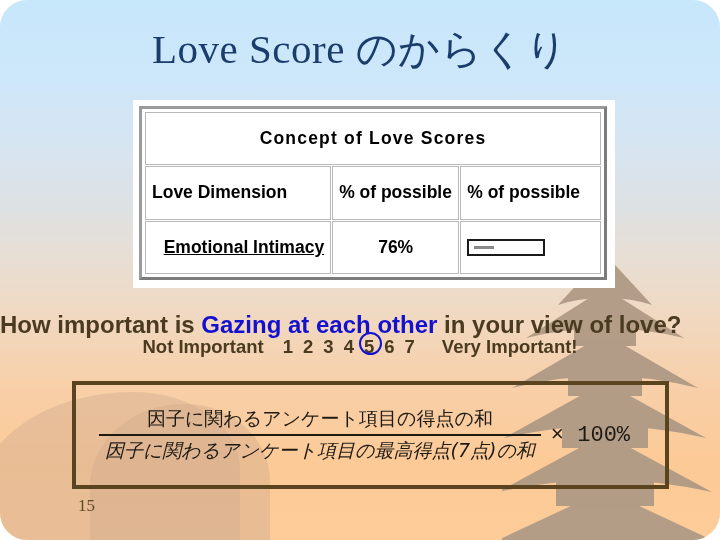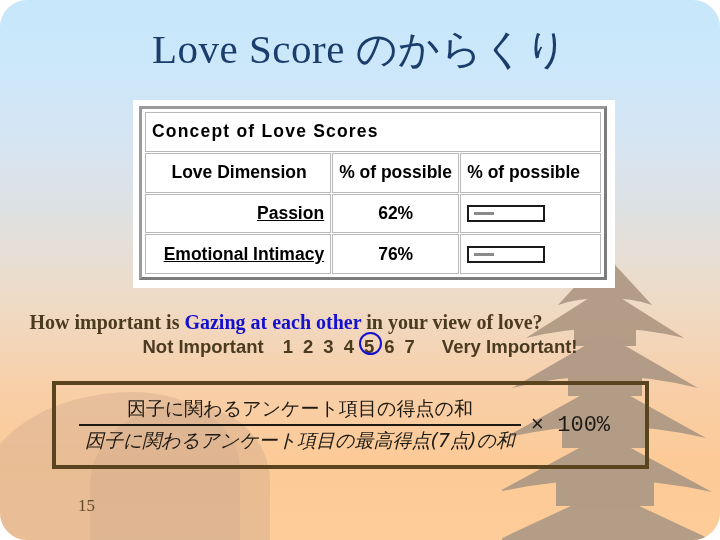--- a/index.html
+++ b/index.html
@@ -119,28 +119,29 @@
     padding: 0 6px;
     font-family: "Liberation Sans", sans-serif;
     font-weight: bold;
     font-size: 17.5px;
     color: #000000;
     height: 30px;
     overflow: hidden;
     white-space: nowrap;
   }
   td.caption-cell {
+    text-align: center;
     letter-spacing: 1.2px;
     font-size: 17px;
   }
   td.head-cell {
     text-align: left;
     font-size: 17px;
   }
-  td.head-cell.left-head { text-align: center; padding-right: 4px; }
+  td.head-cell.left-head { text-align: left; padding-right: 4px; }
   td.dim-cell {
     text-align: right;
     color: #0d16a8;
     text-decoration: underline;
     padding-right: 3px;
     font-size: 17.5px;
   }
   td.pct-cell {
     text-align: center;
     font-weight: normal;
@@ -174,23 +175,23 @@
   .col-b { width: 28%; }
   .col-c { width: 31%; }
 
   
   .question {
     position: absolute;
     left: 0;
     top: 308px;
     width: 572px;
     text-align: center;
-    font-family: Liberation Serif, serif;
+    font-family: Liberation Sans, sans-serif;
     font-weight: bold;
-    font-size: 20px;
+    font-size: 24px;
     color: #4a3a20;
     line-height: 1.45;
     white-space: nowrap;
   }
   .question .hl { color: #1410cf; }
   .scale-line {
     position: absolute;
     left: 0;
     top: 336px;
     width: 720px;
@@ -216,24 +217,24 @@
     border: 2.5px solid #1410cf;
     border-radius: 50%;
     box-sizing: border-box;
   }
   .scale-line .gap { display: inline-block; width: 22px; }
   .scale-line .gap-small { display: inline-block; width: 14px; }
 
   
   .formula-box {
     position: absolute;
-    left: 52px;
+    left: 72px;
     top: 381px;
     width: 597px;
-    height: 88px;
+    height: 108px;
     border: 4px solid #5a4420;
     box-sizing: border-box;
     display: flex;
     align-items: center;
     justify-content: center;
   }
   .formula-inner {
     display: flex;
     align-items: center;
     gap: 10px;
@@ -314,29 +315,20 @@
         <tbody>
           <tr>
             <td class="caption-cell" colspan="3">Concept of Love Scores</td>
           </tr>
           <tr>
             <td class="head-cell left-head">Love Dimension</td>
             <td class="head-cell">% of possible</td>
             <td class="head-cell">% of possible</td>
           </tr>
 
-          <tr>
-            <td class="dim-cell">Passion</td>
-            <td class="pct-cell">62%</td>
-            <td class="bar-cell">
-              <div class="bar-box">
-                <div class="bar-fill"></div>
-              </div>
-            </td>
-          </tr>
 
           <tr>
             <td class="dim-cell">Emotional Intimacy</td>
             <td class="pct-cell">76%</td>
             <td class="bar-cell">
               <div class="bar-box">
                 <div class="bar-fill"></div>
               </div>
             </td>
           </tr>

